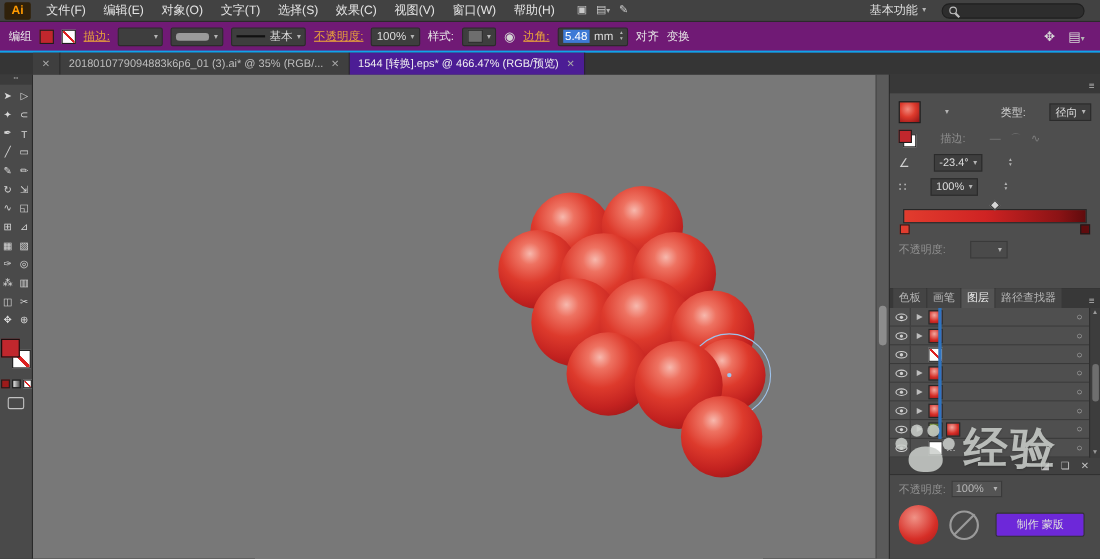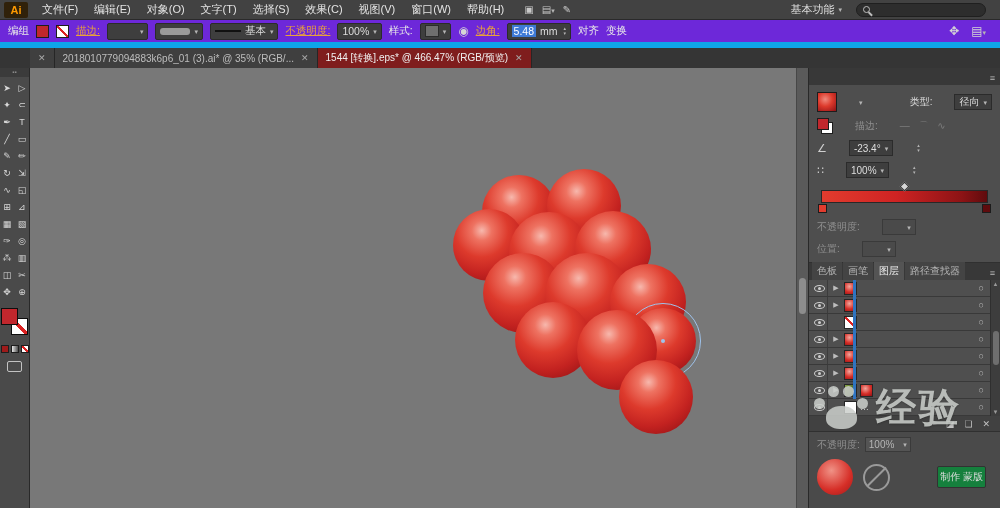--- a/index.html
+++ b/index.html
@@ -16,41 +16,41 @@
   .menu-item{padding:0 8px;font-size:11px;color:#e4e4e4;cursor:default;white-space:nowrap}
   .mb-icons{display:flex;gap:8px;margin-left:12px;color:#c9c9c9;font-size:10px;align-items:center}
   .mb-right{margin-left:auto;display:flex;align-items:center;gap:14px;padding-right:10px}
   .workspace{display:flex;align-items:center;gap:4px;color:#ddd}
   .search-pill{width:130px;height:14px;background:#2d2d2d;border:1px solid #1f1f1f;border-radius:8px;
     display:flex;align-items:center;padding:0 6px;gap:5px}
   .mag{width:7px;height:7px;border:1.5px solid #bdbdbd;border-radius:50%;position:relative;display:inline-block}
   .mag::after{content:"";position:absolute;width:5px;height:1.5px;background:#bdbdbd;transform:rotate(45deg);right:-4px;bottom:-2px}
 
   
-  .controlbar{height:28px;background:#6d28d9;border-bottom:6px solid #0ea5e9;display:flex;align-items:center;gap:7px;padding:0 8px;font-size:10.5px}
+  .controlbar{height:28px;background:#701a75;border-bottom:2px solid #0ea5e9;display:flex;align-items:center;gap:7px;padding:0 8px;font-size:10.5px}
   .cb-link{color:#e9a23b;text-decoration:underline;white-space:nowrap}
   .cb-plain{color:#e8e8e8;white-space:nowrap}
   .cb-field{height:17px;background:#3e3e3e;border:1px solid #2b2b2b;border-radius:2px;display:inline-flex;
     align-items:center;padding:0 4px;gap:4px;color:#ddd;white-space:nowrap}
   .cp-swatch{width:13px;height:13px;border:1px solid #1d1d1d;display:inline-block}
   .cp-fill{background:#c1272d}
   .cp-stroke{background:#fff;position:relative;overflow:hidden}
   .cp-stroke::after{content:"";position:absolute;inset:0;background:linear-gradient(45deg,transparent 43%,#d22 43%,#d22 57%,transparent 57%)}
   .bline{display:inline-block;width:26px;height:2px;background:#111}
   .profile{display:inline-block;width:30px;height:7px;background:#9a9a9a;border-radius:3px}
   .sel-val{background:#3e7ad6;color:#fff;padding:0 2px}
   .style-swatch{width:14px;height:12px;background:#6e6e6e;border:1px solid #2b2b2b;display:inline-block}
   .cb-icon{color:#d5d5d5;font-size:12px}
   .cb-end{margin-left:auto;display:flex;gap:12px;align-items:center;padding-right:6px}
 
   
   .tabbar{height:20px;background:#353535;display:flex;align-items:stretch;padding-left:30px}
   .tab{background:#3f3f3f;border-right:1px solid #262626;display:flex;align-items:center;padding:0 8px;gap:7px;
     font-size:10px;color:#bdbdbd;white-space:nowrap;overflow:hidden}
-  .tab.active{background:#7f1d1d;color:#f0f0f0}
+  .tab.active{background:#4c1d95;color:#f0f0f0}
   .tab .close{font-size:9px;color:#a8a8a8}
 
   
   .main{display:flex;height:440px}
 
   
   .toolbar{width:30px;background:#4a4a4a;border-right:1px solid #292929;display:flex;flex-direction:column;align-items:center}
   .tool-head{width:100%;height:9px;background:#3b3b3b;color:#8f8f8f;font-size:6px;text-align:center;line-height:8px}
   .tools{display:grid;grid-template-columns:15px 15px;margin-top:2px}
   .tool{width:15px;height:17px;display:flex;align-items:center;justify-content:center;font-size:9px;color:#d8d8d8}
@@ -126,21 +126,21 @@
 
   .transparency{flex:1;background:#4a4a4a;padding:5px 14px 4px 8px;font-size:10px;position:relative}
   .t-row1{display:flex;align-items:center;gap:5px}
   .t-field{height:15px;width:46px;background:#545454;border:1px solid #3a3a3a;color:#b5b5b5;
     display:inline-flex;align-items:center;justify-content:space-between;padding:0 3px}
   .t-content{display:flex;align-items:center;gap:10px;margin-top:7px}
   .t-ball{width:36px;height:36px;border-radius:50%;flex:0 0 auto;
     background:radial-gradient(circle at 40% 32%,#f09286,#d62e27 60%,#a01a1a)}
   .t-none{width:27px;height:27px;border-radius:50%;border:2px solid #9a9a9a;position:relative;flex:0 0 auto}
   .t-none::after{content:"";position:absolute;left:-2px;top:10px;width:27px;height:2px;background:#9a9a9a;transform:rotate(-45deg)}
-  .t-btn{margin-left:auto;background:#15803d;border:1px solid #323232;border-radius:2px;padding:3px 2px;font-size:10px;color:#ddd;white-space:nowrap}
+  .t-btn{margin-left:auto;background:#6d28d9;border:1px solid #323232;border-radius:2px;padding:3px 18px;font-size:10px;color:#ddd;white-space:nowrap}
 
   
   .watermark{position:absolute;left:814px;top:380px;display:flex;align-items:center;gap:8px;z-index:60;opacity:.85;pointer-events:none}
   .paw{position:relative;width:54px;height:50px}
   .paw span{position:absolute;background:#ccd0cc;border-radius:50%}
   .paw .pad{left:12px;top:23px;width:31px;height:23px;border-radius:48% 48% 44% 44%}
   .paw .t1{left:0;top:15px;width:11px;height:11px}
   .paw .t2{left:14px;top:3px;width:11px;height:11px}
   .paw .t3{left:29px;top:3px;width:11px;height:11px}
   .paw .t4{left:43px;top:15px;width:11px;height:11px}
@@ -353,27 +353,20 @@
           <div class="gstop left"></div>
           <div class="gstop right"></div>
         </div>
         <div class="g-row">
           <span class="g-label dimtext">不透明度:</span>
           <span class="g-field disabled">
               <span></span>
               <span class="caret">▾</span>
             </span>
         </div>
-        <div class="g-row">
-          <span class="g-label dimtext">位置:</span>
-          <span class="g-field disabled">
-              <span></span>
-              <span class="caret">▾</span>
-            </span>
-        </div>
       </div>
 
       <div class="rtabs">
         <span id="rtabs2" style="display:flex;gap:1px">
             <span class="rtab">色板</span>
             <span class="rtab">画笔</span>
             <span class="rtab active">图层</span>
             <span class="rtab">路径查找器</span>
           </span>
         <span class="panel-menu">≡</span>

